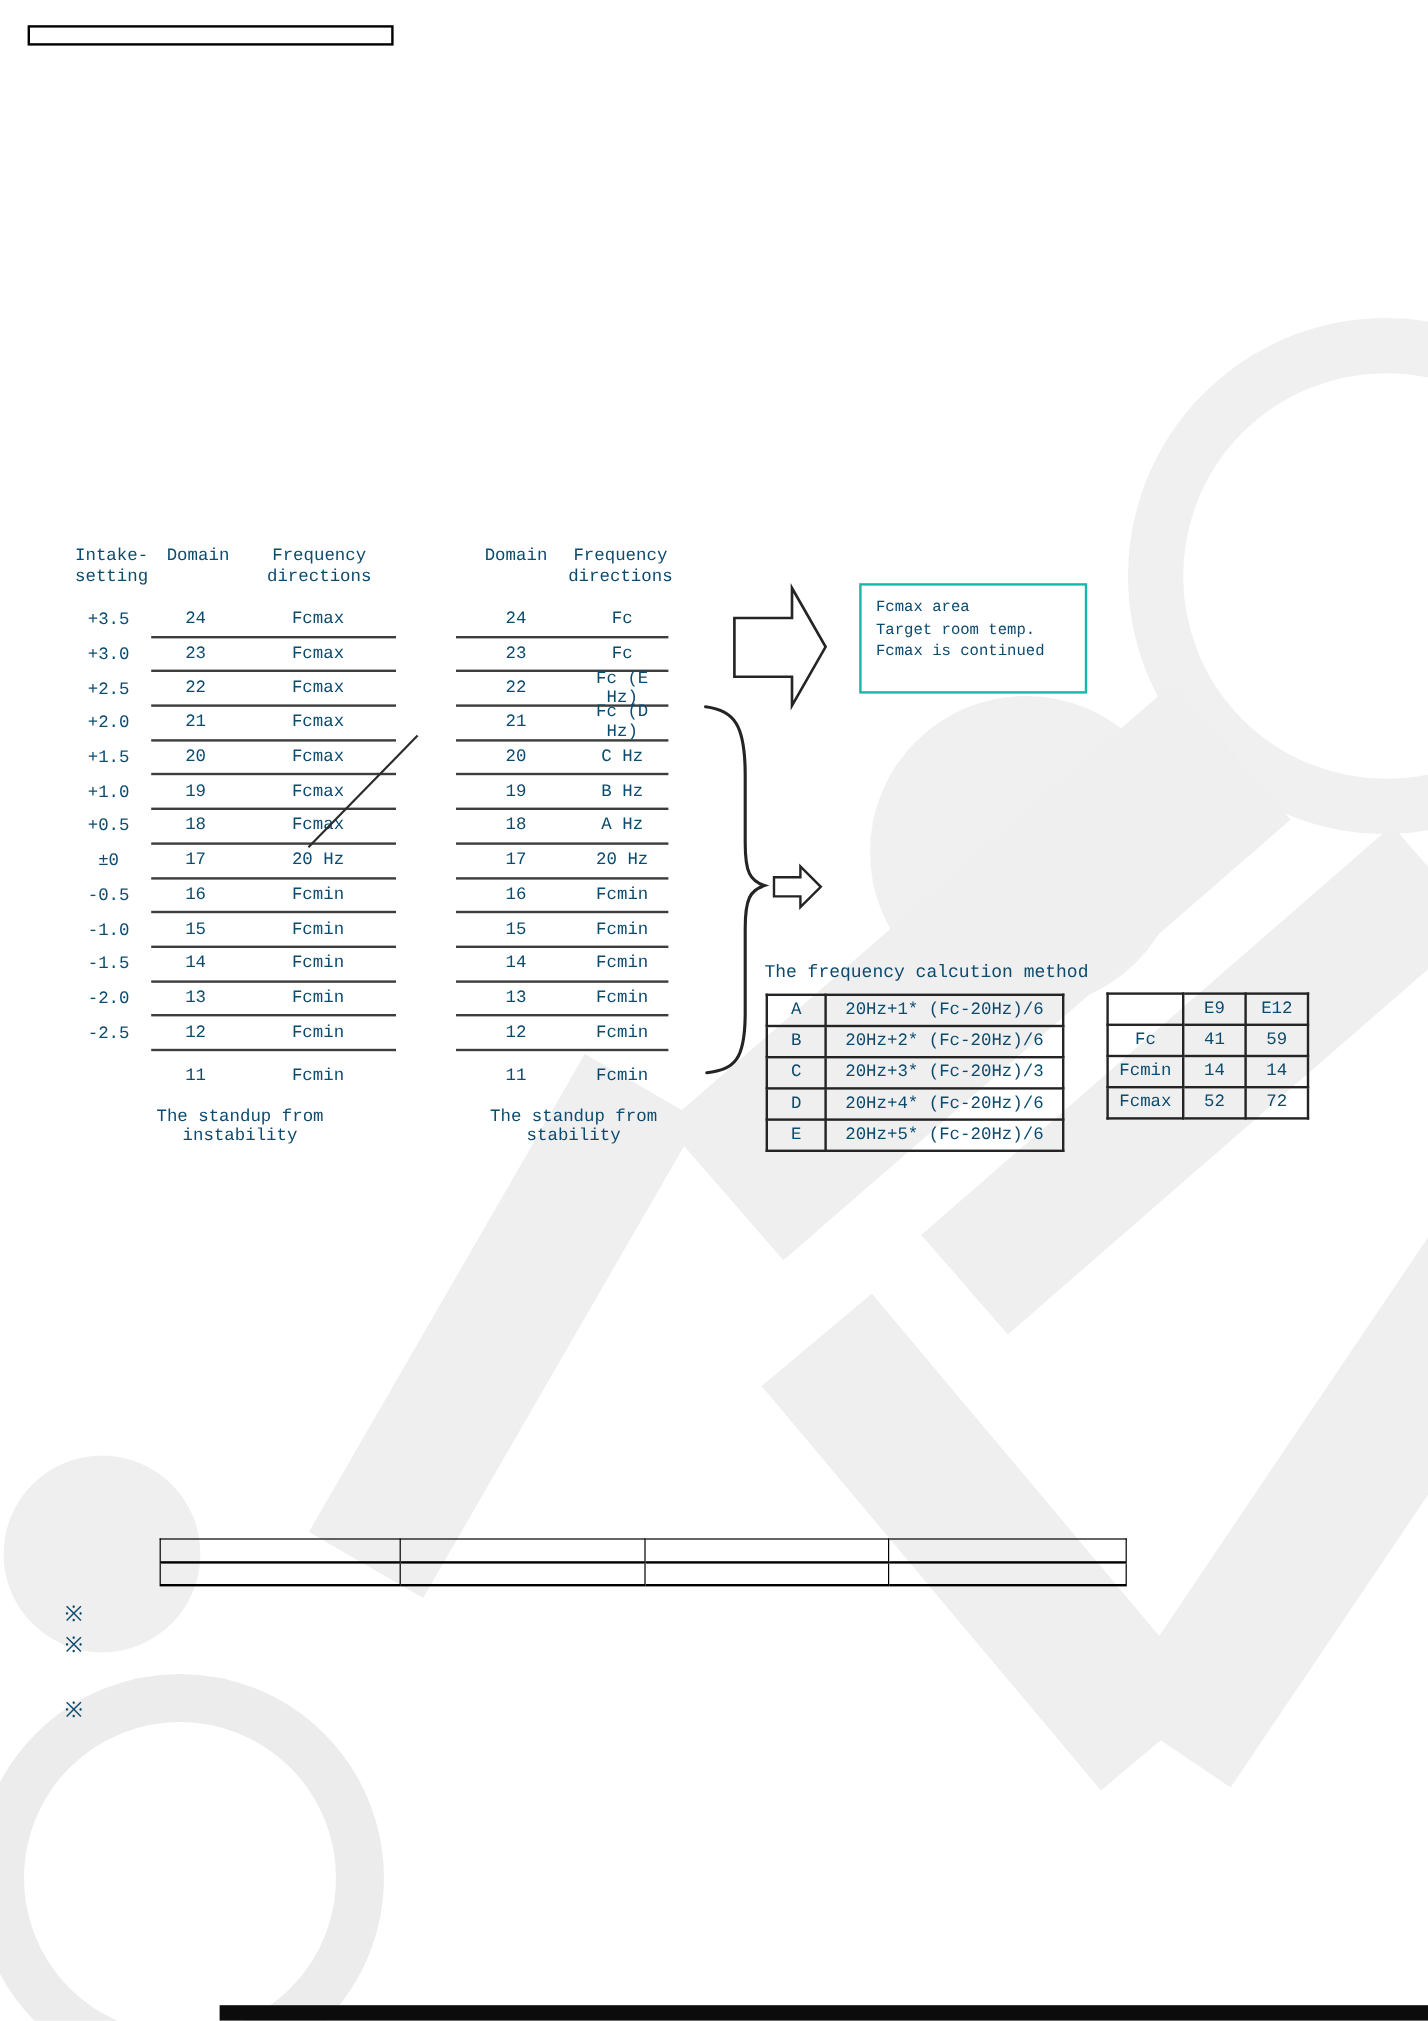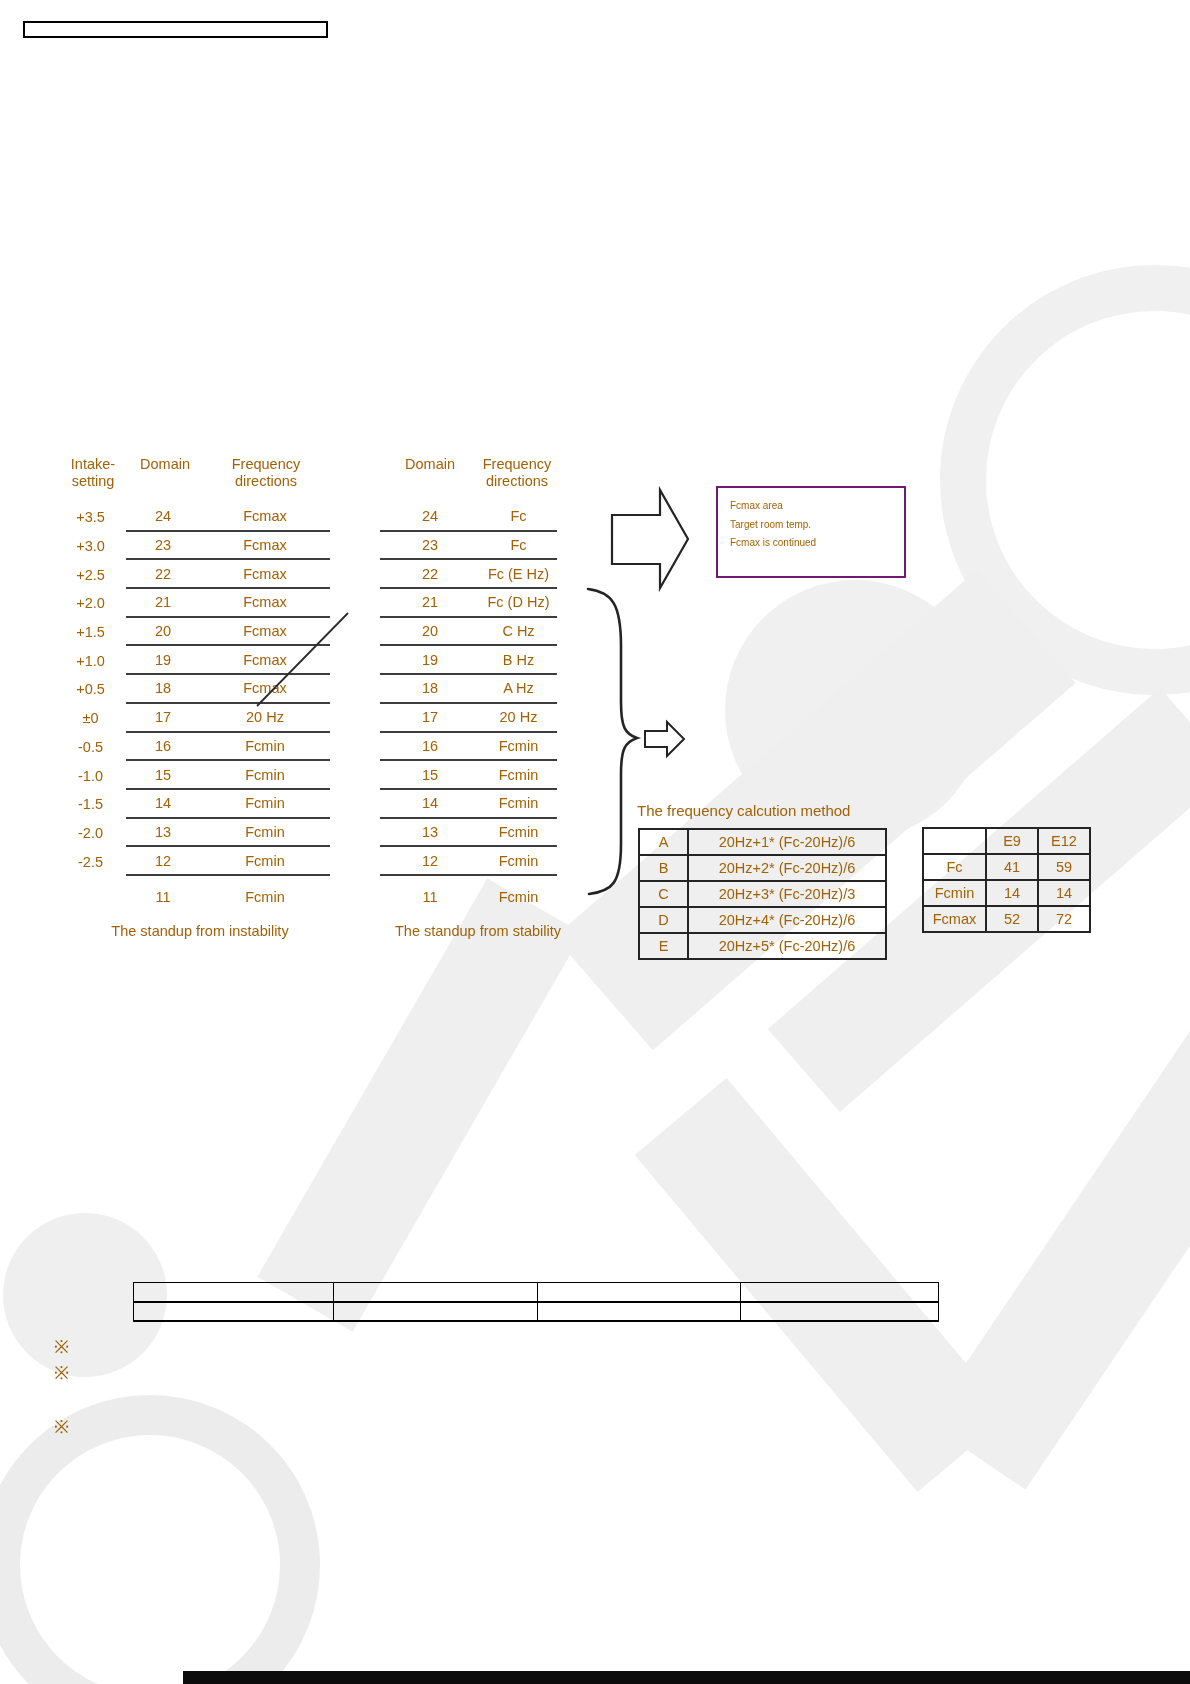--- a/index.html
+++ b/index.html
@@ -1,19 +1,19 @@
 <!DOCTYPE html>
 <html><head>
 <meta charset="utf-8">
 <style>
   * { margin:0; padding:0; box-sizing:border-box; }
   body { background:#ffffff; }
   .page {
     position:relative; width:1190px; height:1684px; background:#ffffff;
-    font-family:Liberation Sans, sans-serif; color:#a16207; overflow:hidden;
+    font-family:Liberation Mono, monospace; color:#0c4a6e; overflow:hidden;
   }
   svg.layer { position:absolute; left:0; top:0; pointer-events:none; }
   .wm { z-index:0; }
   .content { z-index:2; }
 
   .title-box { position:absolute; left:23px; top:21px; width:305px; height:17px;
     border:2px solid #000; background:#fff; z-index:2; }
 
   .hdr { position:absolute; top:456px; text-align:center; font-size:14.5px;
     line-height:17px; z-index:2; }
@@ -21,22 +21,22 @@
   .rows { position:absolute; top:503px; display:flex; flex-direction:column; z-index:2; }
   .trow { height:28.7px; display:flex; align-items:center;
     border-bottom:2px solid #3d3d3d; }
   .trow:last-child { border-bottom:none;align-items:flex-end; }
   .rows.noline .trow { border-bottom:none; }
   .cell { display:inline-block; text-align:center; font-size:14.5px; }
 
   .caption { position:absolute; top:923px; width:210px; text-align:center;
     font-size:14.5px; z-index:2; }
 
-  .callout { position:absolute; border:2px solid #701a75;
-    font-size:10px; line-height:18.5px; z-index:2; background:transparent; }
+  .callout { position:absolute; border:2px solid #14b8a6;
+    font-size:13px; line-height:18.5px; z-index:2; background:transparent; }
 
   .fm-title { position:absolute; left:637px; top:802px; font-size:15px; z-index:2; }
 
   table.grid { position:absolute; border-collapse:collapse; table-layout:fixed; z-index:2; }
   table.grid td { border:2px solid #242424; text-align:center;
     font-size:14.5px; height:26px; padding:0 4px; }
 
   table.bt { position:absolute; left:133px; top:1282px; width:805px;
     border-collapse:collapse; table-layout:fixed; z-index:2; }
   table.bt td { border:1px solid #000; border-bottom:2px solid #000; height:19px; }

